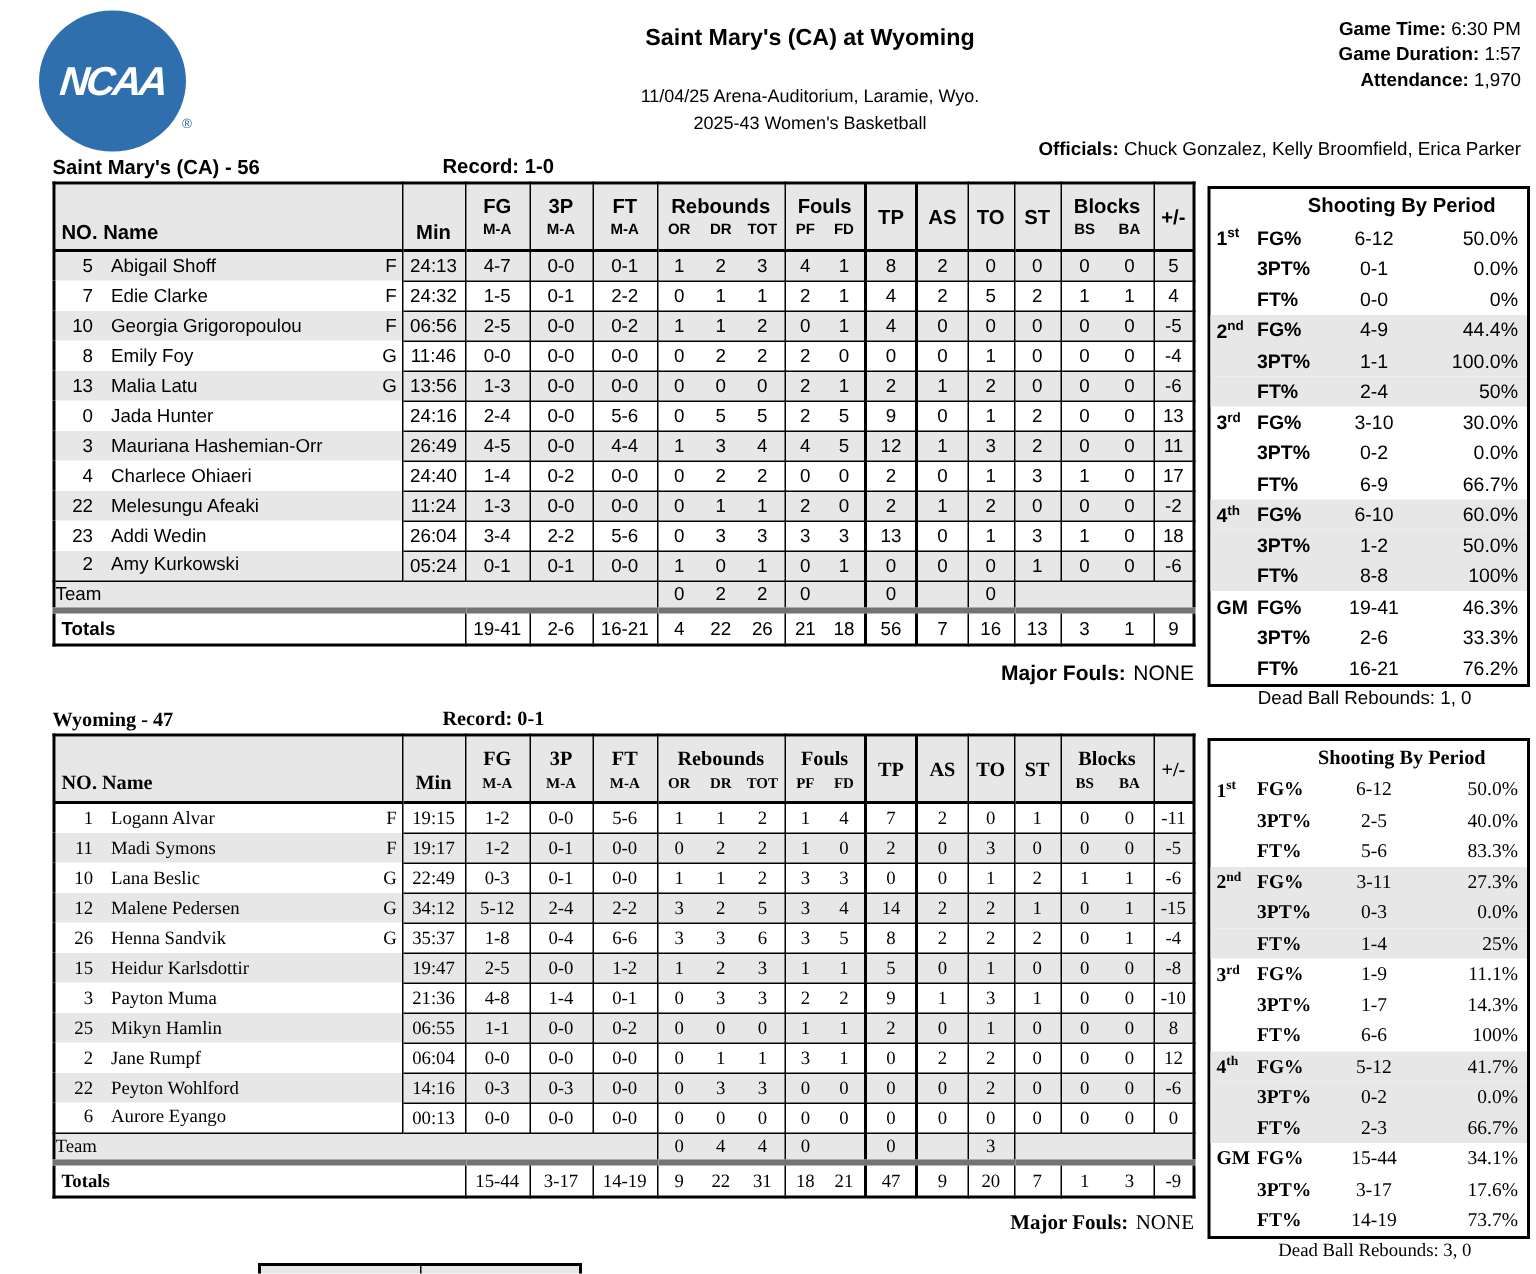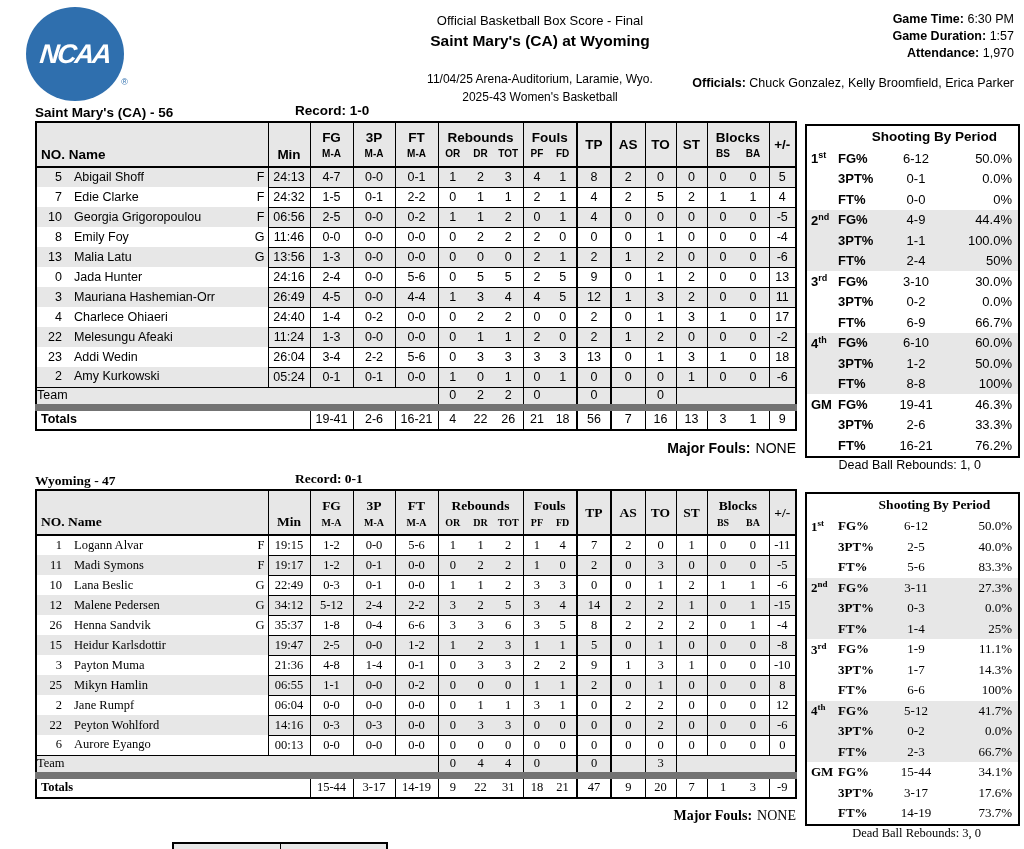--- a/index.html
+++ b/index.html
@@ -12,41 +12,41 @@
           display:flex; align-items:center; justify-content:center; }
   .logo .word { color:#fff; font-style:italic; font-weight:bold; font-size:27px; letter-spacing:-2px; transform:skewX(-6deg); }
   .logo .reg { position:absolute; right:-4px; bottom:14px; font-size:9px; color:#2f6fae; }
   .center-head { position:absolute; left:312px; top:13px; width:456px; text-align:center; }
   .ch-title { font-size:13px; }
   .ch-matchup { font-size:15.5px; font-weight:bold; margin-top:4px; }
   .ch-venue { font-size:12px; margin-top:22px; }
   .ch-season { font-size:12px; margin-top:4px; }
   .right-head { position:absolute; right:10px; top:11px; text-align:right; font-size:12.5px; line-height:17px; }
   .right-head b { font-weight:bold; }
-  .officials { position:absolute; right:10px; top:76px; font-size:12.5px;text-align:right; }
+  .officials { position:absolute; right:10px; top:92px; font-size:12.5px;text-align:right; }
   .officials b { font-weight:bold; }
 
   
   .team-sec { position:absolute; left:0; width:1024px; height:375px; }
   .team-sec0 { top:103px; }
   .team-sec1 { top:471px;font-family:Liberation Serif, serif; }
   .team-line { position:absolute; left:35px; top:0; width:761px; height:17px; }
   .t-title { font-size:13.5px; font-weight:bold; }
   .t-record { position:absolute; left:260px; font-size:13.5px; font-weight:bold; }
 
   table.box { position:absolute; left:35px; top:18px; width:761px; border-collapse:collapse; table-layout:fixed;
               border:2px solid #000; }
   .box th, .box td { border:1px solid #000; overflow:hidden; white-space:nowrap; }
   .box thead tr { height:45px; background:#e7e7e7; }
   .box thead th { border-bottom:2px solid #000; font-size:13.5px; font-weight:bold; text-align:center; vertical-align:middle; }
   .box tbody tr { height:20px; }
   .box tbody td { font-size:12.5px; line-height:15px; vertical-align:middle; }
   .box tr.alt { background:#e7e7e7; }
   .box tr.totals { height:23px; }
-  .box tr.totals td { border-top:7px solid #737373; }
+  .box tr.totals td { border-top:4px solid #737373; }
   .c-tp-col { border-left:2px solid #000 !important; border-right:2px solid #000 !important; }
   tr.player .c-no { border-right:0; border-top:0; border-bottom:0; }
   tr.player .c-name { border-left:0; border-top:0; border-bottom:0; }
   .c-no { text-align:right; padding-right:8px; }
   .c-name { padding:0 3px 0 4px; }
   .c-name .pos { float:right; }
   .c-c { text-align:center; }
   .c-split3 { text-align:center; } .c-split3 span { display:inline-block; width:33%; text-align:center; }
   .c-split2 { text-align:center; } .c-split2 span { display:inline-block; width:49%; text-align:center; }
   .c-teamlabel { padding-left:0; }
@@ -84,21 +84,20 @@
 <body>
 
 <div id="page">
 
   <div class="logo">
     <span class="word">NCAA</span>
     <span class="reg">®</span>
   </div>
 
   <div class="center-head">
-    <div class="ch-title">Official Basketball Box Score - Final</div>
     <div class="ch-matchup">Saint Mary's (CA) at Wyoming</div>
     <div class="ch-venue">11/04/25 Arena-Auditorium, Laramie, Wyo.</div>
     <div class="ch-season">2025-43 Women's Basketball</div>
   </div>
 
   <div class="right-head">
     <div><b>Game Time:</b> <span>6:30 PM</span></div>
     <div><b>Game Duration:</b> <span>1:57</span></div>
     <div><b>Attendance:</b> <span>1,970</span></div>
   </div>

